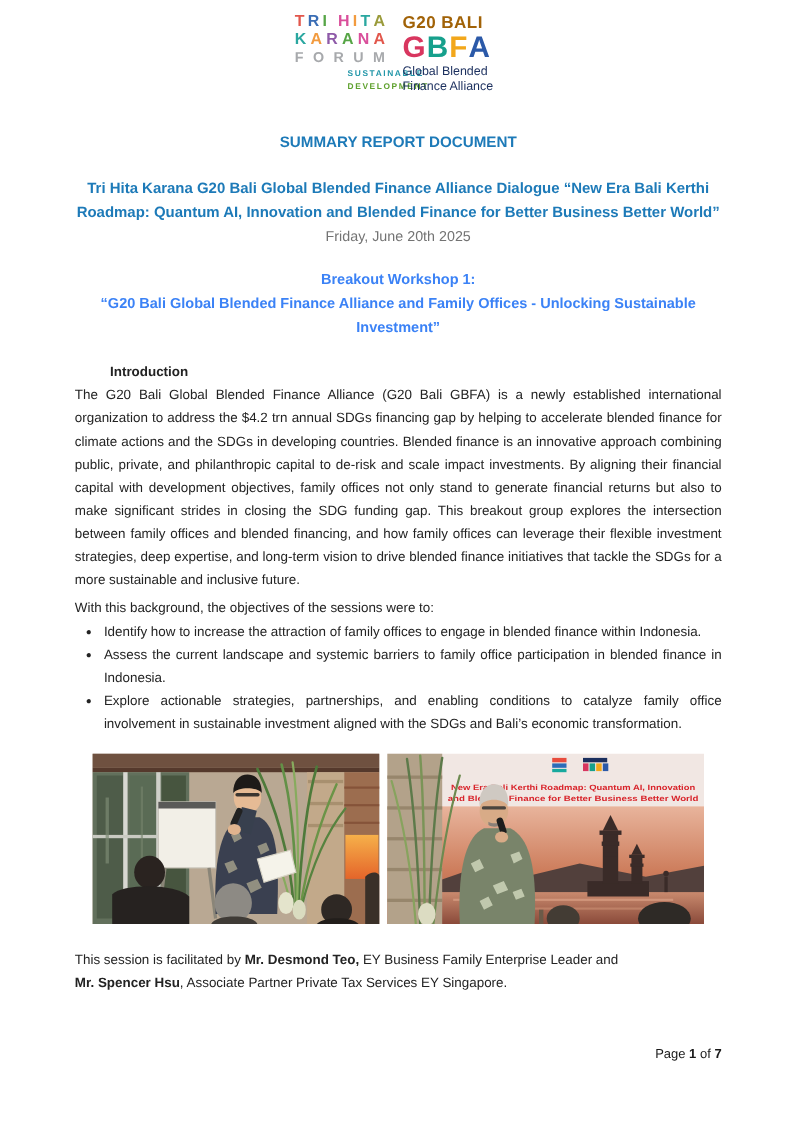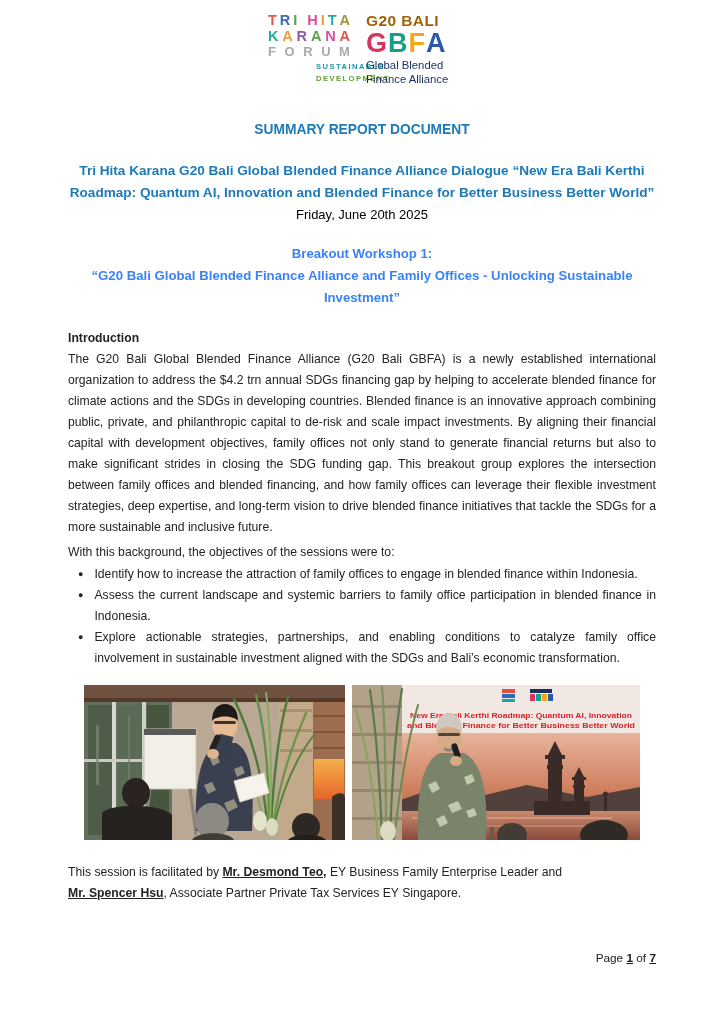--- a/index.html
+++ b/index.html
@@ -35,43 +35,43 @@
 
   
   .doc-type {
     margin-top: 21px; text-align: center;
     color: #1d7ab8; font-weight: bold; font-size: 13.8px;
   }
   .main-title {
     margin: 23px auto 0 auto; width: 592px; text-align: center;
     color: #1d7ab8; font-weight: bold; font-size: 13.6px; line-height: 22px;
   }
-  .date-line { text-align: center; color: #000000; font-size: 13px; line-height: 22px; }
+  .date-line { text-align: center; color: #737373; font-size: 13px; line-height: 22px; }
 
   .workshop {
     margin: 17px auto 10px auto; width: 560px; text-align: center;
     font-weight: bold; font-size: 13.2px; line-height: 22px; color: #3b82f6;
   }
 
   
-  .intro-head { margin-top: 19px; font-weight: bold; font-size: 12.2px; line-height: 21px; }
+  .intro-head { margin-top: 19px; font-weight: bold; font-size: 12.2px; line-height: 21px; margin-left: 32px; }
   .para { font-size: 12.2px; line-height: 21px; text-align: justify; }
   .obj-intro { margin-top: 4px; font-size: 12.2px; line-height: 21px; }
   .bullets { margin-top: 1px; }
   .bullet-item { display: flex; gap: 11px; padding-left: 10px; }
   .bullet-dot { font-size: 9px; line-height: 21px; flex: 0 0 auto; }
   .bullet-text { flex: 1; font-size: 12.2px; line-height: 21px; text-align: justify; }
 
   
   .photo-row { margin-top: 16px; margin-left: 16px; display: flex; gap: 7px; }
   .photo { display: block; }
 
   
   .facilitators { margin-top: 22px; font-size: 12.2px; line-height: 21px; }
-  .bold { font-weight: bold; text-decoration: underline; }
+  .bold { font-weight: bold; }
 
   
   .footer {
     position: absolute; right: 68px; top: 951px;
     font-size: 11.8px; color: #1a1a1a;
   }
 </style>
 </head>
 <body>
 

